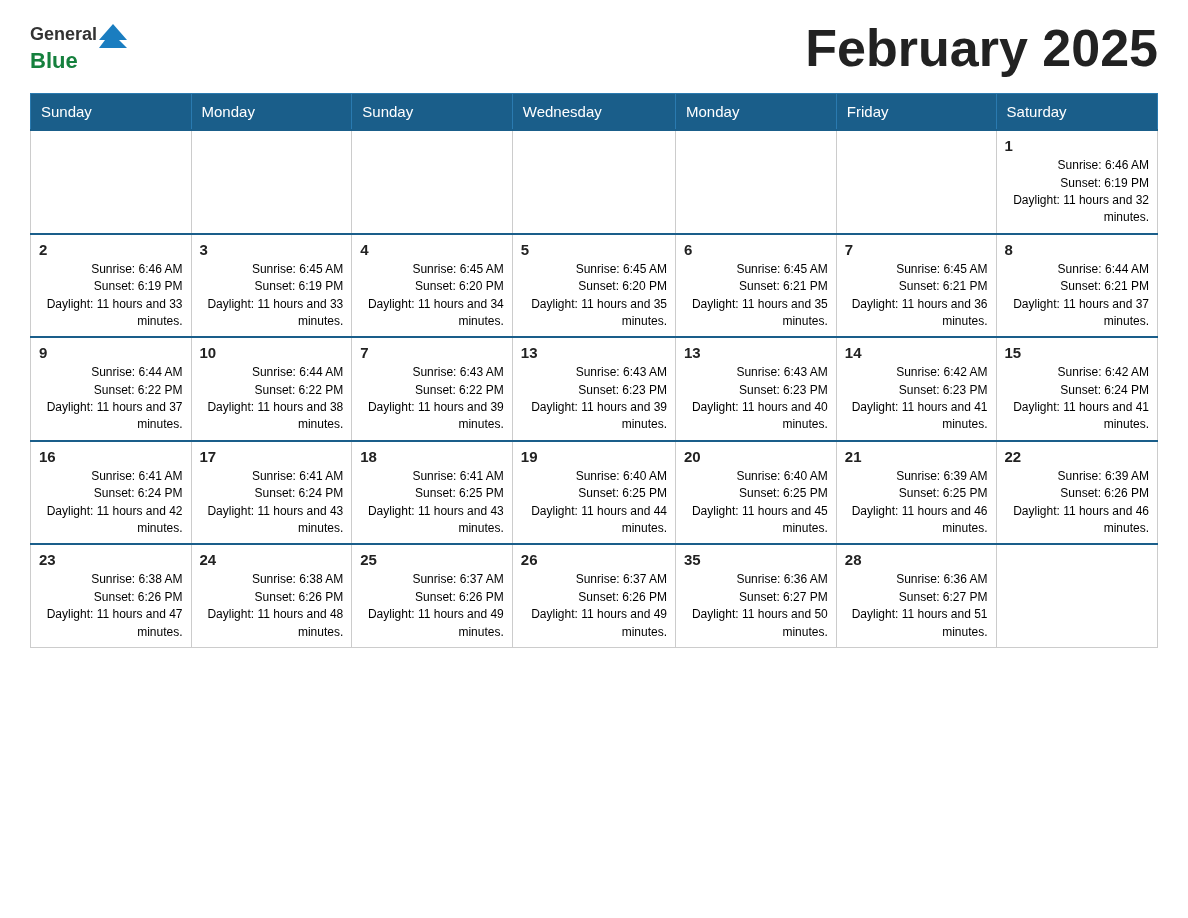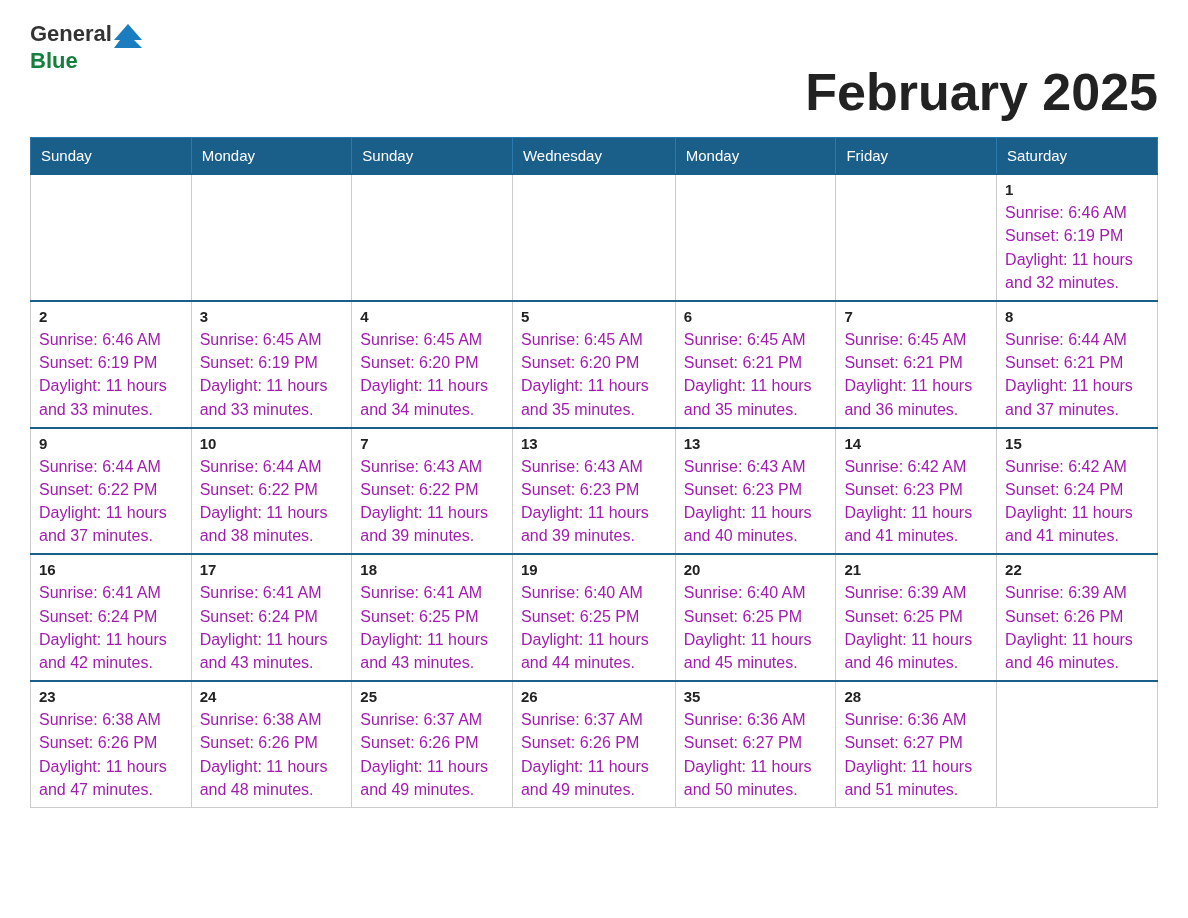--- a/index.html
+++ b/index.html
@@ -10,37 +10,36 @@
       min-height: 918px;
       padding: 20px 30px;
     }
     .header {
       display: flex;
       justify-content: space-between;
       align-items: flex-start;
       margin-bottom: 16px;
     }
     .logo-text-general {
-      font-size: 22px;
+      font-size: 18px;
       font-weight: bold;
       color: #333;
     }
     .logo-text-blue {
       font-size: 22px;
       font-weight: bold;
       color: #15803d;
     }
     .logo-icon {
       width: 28px;
       height: 28px;
       margin-left: 2px;
     }
     .title-block {
       text-align: right;
-      margin-top: 44px;
     }
     .month-title {
       font-size: 52px;
       font-weight: bold;
       color: #222;
       line-height: 1.1;
     }
     .location-title {
       font-size: 22px;
       color: #555;
@@ -76,23 +75,24 @@
     .calendar tr td {
       border-top: 2px solid #1a5e8a;
     }
     .day-num {
       font-size: 15px;
       font-weight: bold;
       display: block;
       margin-bottom: 3px;
     }
     .day-info {
-      font-size: 16px;
-      color: #a21caf;
+      font-size: 12px;
+      color: #000000;
       line-height: 1.45;
+      text-align: right;
     }
     .empty-cell {
       background: #f9f9f9;
     }
     .logo-wrap {
       display: flex;
       flex-direction: column;
       align-items: flex-start;
     }
     .logo-row {

